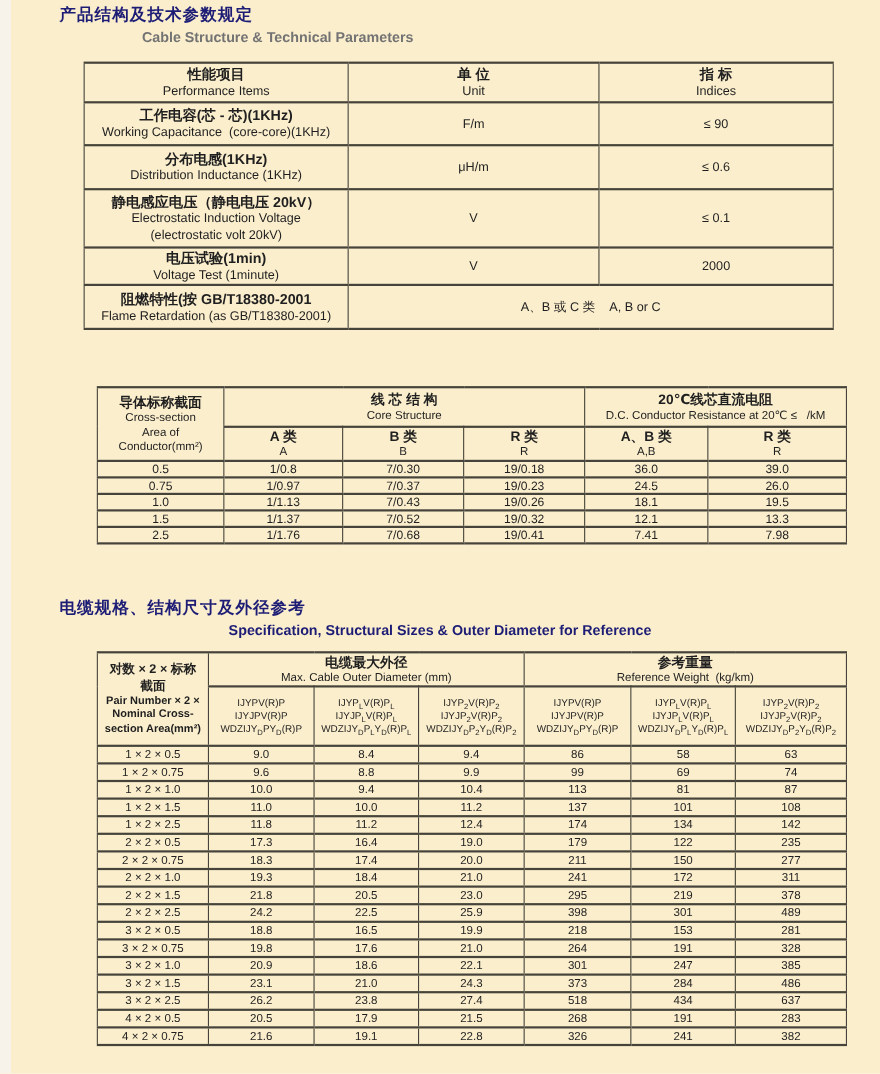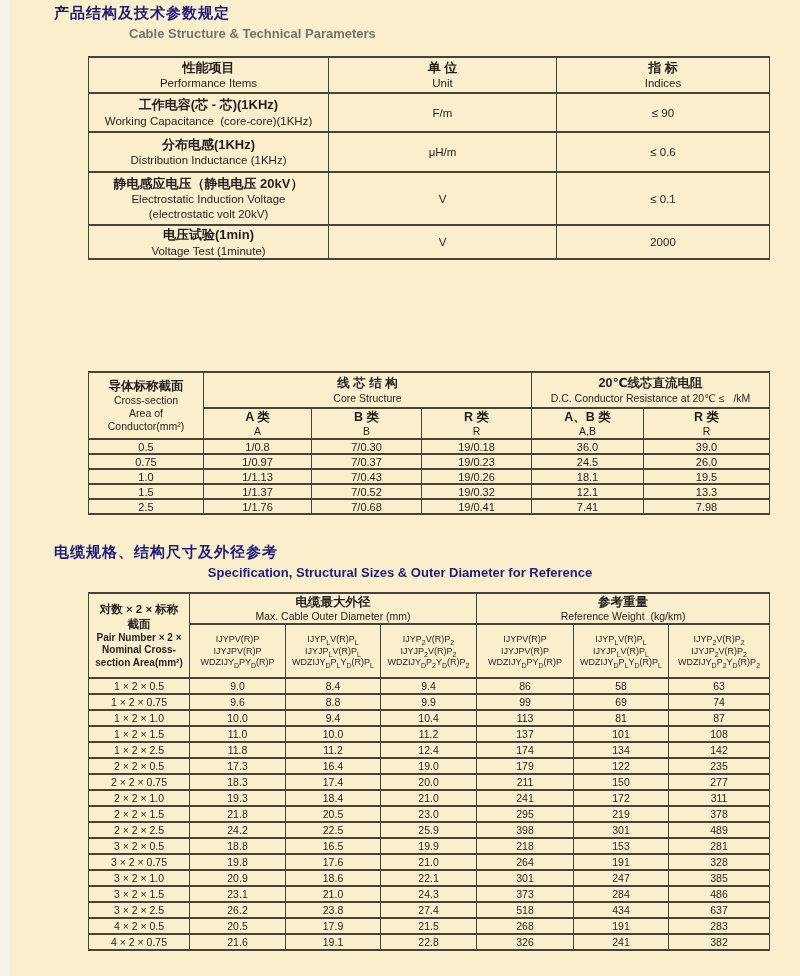--- a/index.html
+++ b/index.html
@@ -22,22 +22,22 @@
   }
   .zh13 { font-size:13px; font-weight:bold; line-height:1.35; }
   .en11 { font-size:11.5px; line-height:1.3; }
   .v11  { font-size:11.5px; }
   .zh12 { font-size:12.5px; font-weight:bold; line-height:1.3; }
   .en10 { font-size:10.5px; line-height:1.25; }
   .en10b { font-size:10.5px; font-weight:bold; line-height:1.25; }
   .code { font-size:9px; font-weight:normal; line-height:1.3; white-space:nowrap; }
   sub { font-size:7px; line-height:0; }
 
-  .t1 { left:88px; top:56px; width:681px;padding-left:12px; }
-  .t2 { left:88px; top:351px; width:681px;margin-top:20px; }
+  .t1 { left:76px; top:56px; width:681px;padding-left:12px; }
+  .t2 { left:88px; top:351px; width:681px; }
   .t3 { left:88px; top:592px; width:681px; }
   .t2 td.d { font-size:11px; height:13px; }
   .t3 td.d { font-size:10.5px; height:14px; }
 </style>
 </head>
 <body>
 
 <div class="page">
   <div class="edge-strip"></div>
 
@@ -90,20 +90,27 @@
         <td class="v11">V</td>
         <td class="v11">≤ 0.1</td>
       </tr>
       <tr style="height:22px">
         <td>
           <div class="zh13">电压试验(1min)</div>
           <div class="en11">Voltage Test (1minute)</div>
         </td>
         <td class="v11">V</td>
         <td class="v11">2000</td>
+      </tr>
+      <tr style="height:40px">
+        <td>
+          <div class="zh13">阻燃特性(按 GB/T18380-2001</div>
+          <div class="en11">Flame Retardation (as GB/T18380-2001)</div>
+        </td>
+        <td class="v11" colspan="2">A、B 或 C 类&nbsp;&nbsp;&nbsp;&nbsp;A, B or C</td>
       </tr>
     </tbody>
   </table>
 
   <table class="t2">
     <colgroup>
         <col style="width:115px">
         <col style="width:108px">
         <col style="width:110px">
         <col style="width:110px">

